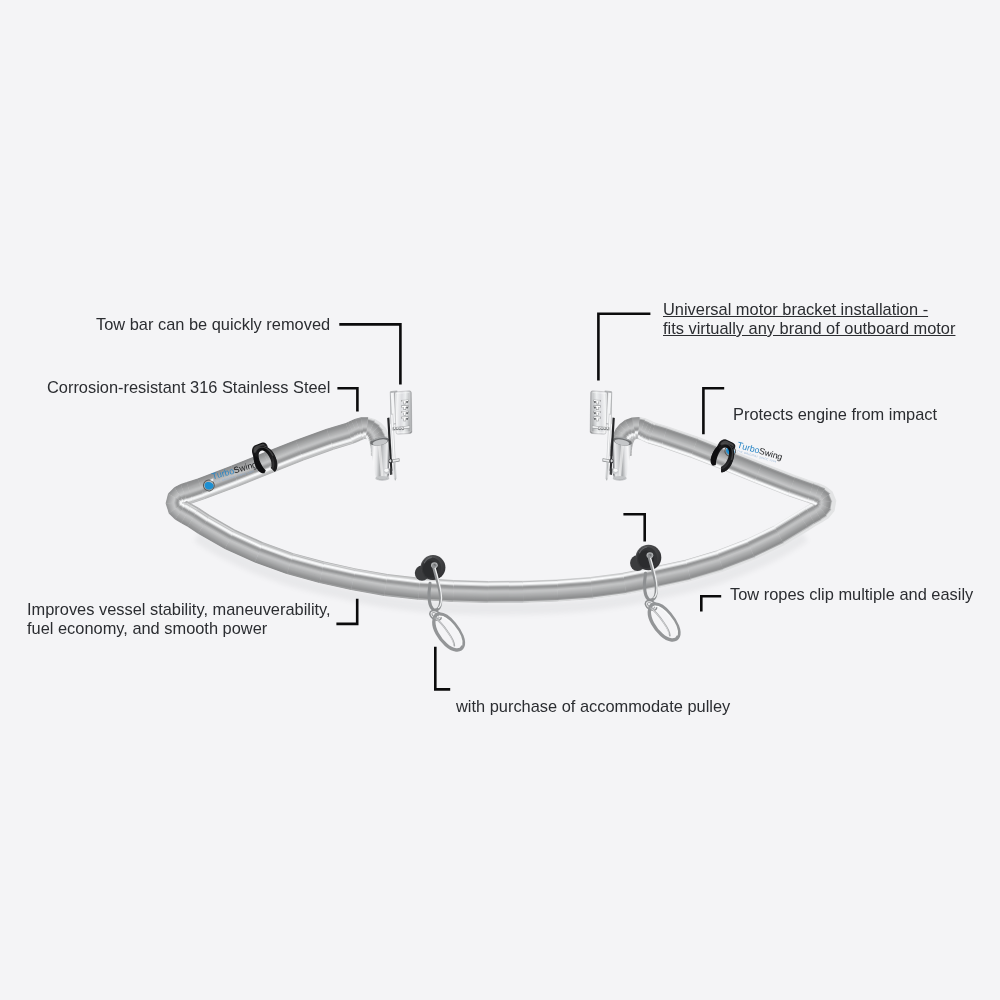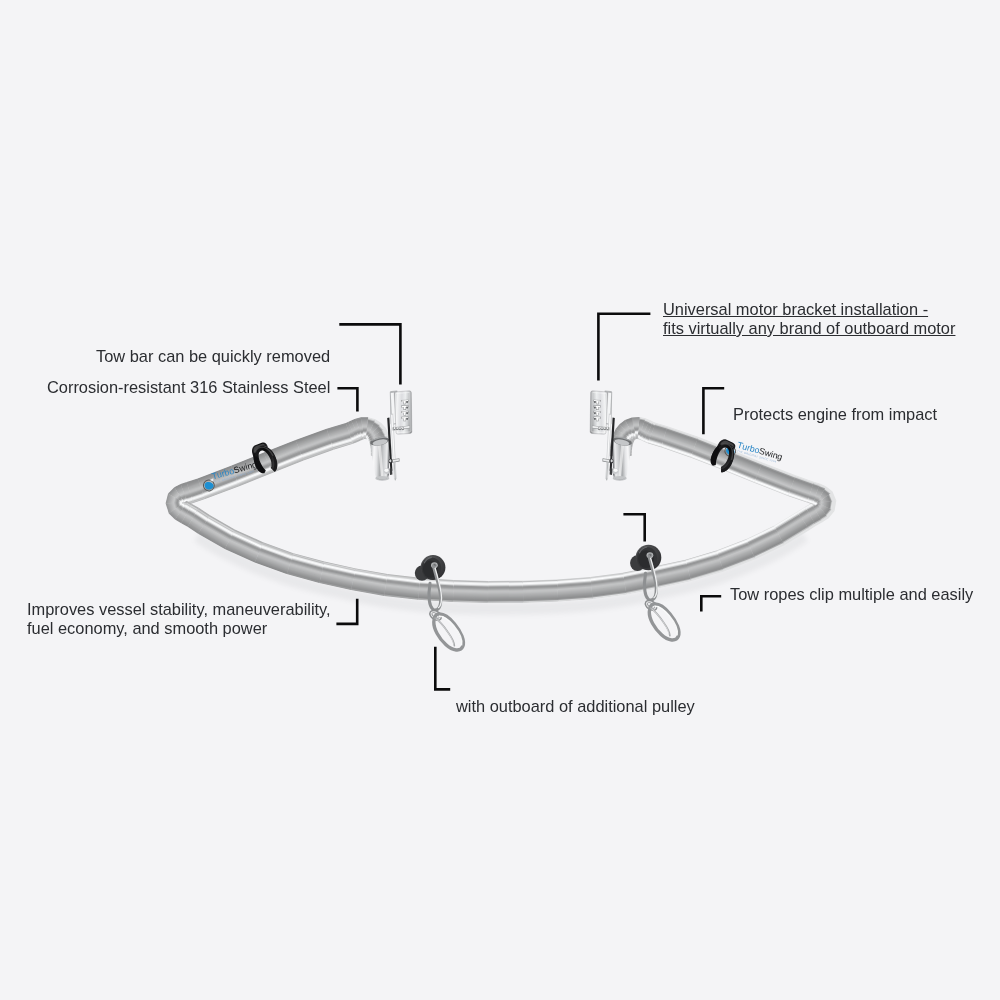--- a/index.html
+++ b/index.html
@@ -2003,21 +2003,21 @@
       <path d="M337.4 388.3 H357.4 V411.5"></path>
       <path d="M650.4 313.8 H598.4 V380.6"></path>
       <path d="M724.2 388.3 H703.4 V434.2"></path>
       <path d="M623.4 514.3 H644.7 V541.6"></path>
       <path d="M336.4 623.9 H357.2 V598.8"></path>
       <path d="M721.2 596.2 H701.3 V611.6"></path>
       <path d="M450.2 689.4 H435.3 V646.8"></path>
     </g>
   </svg>
 
-  <div class="lbl" style="left:96px;top:315px;margin-top:32px;"><span>Tow bar can be quickly removed</span></div>
+  <div class="lbl" style="left:96px;top:315px;"><span>Tow bar can be quickly removed</span></div>
   <div class="lbl" style="left:47px;top:378px;"><span>Corrosion-resistant 316 Stainless Steel</span></div>
   <div class="lbl" style="left:663px;top:300px;text-decoration:underline;"><span>Universal motor bracket installation -</span><br><span>fits virtually any brand of outboard motor</span></div>
   <div class="lbl" style="left:733px;top:377px;margin-top:28px;"><span>Protects engine from impact</span></div>
   <div class="lbl ta-r" style="left:27px;top:600px;"><span>Improves vessel stability, maneuverability,</span><br><span>fuel economy, and smooth power</span></div>
   <div class="lbl" style="left:730px;top:585px;"><span>Tow ropes clip multiple and easily</span></div>
-  <div class="lbl" style="left:456px;top:678px;"><br><span>with outboard of additional pulley</span></div>
+  <div class="lbl" style="left:456px;top:678px;"><br><span>with purchase of accommodate pulley</span></div>
 
 </div>
 
 </body></html>

